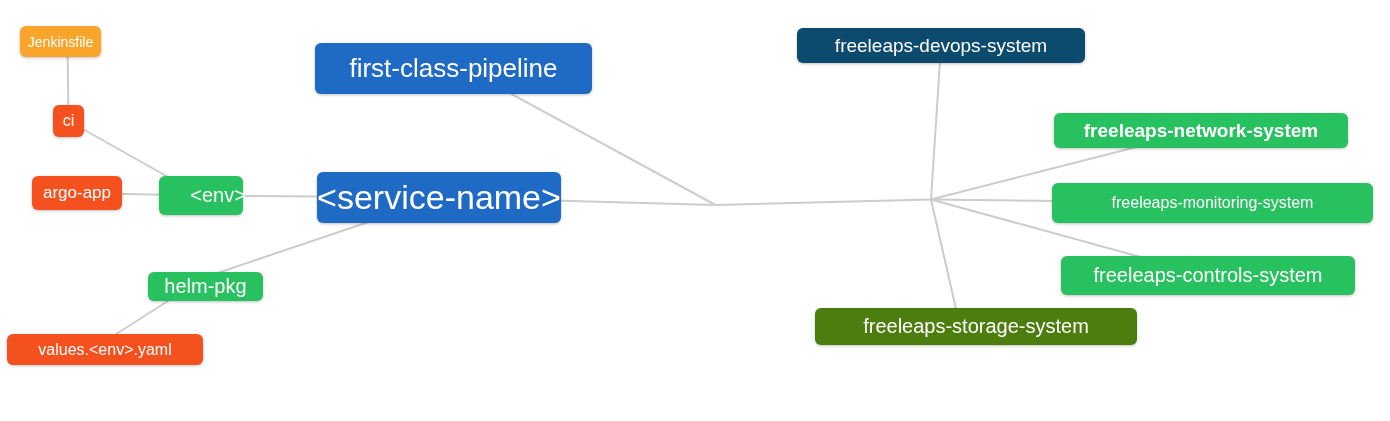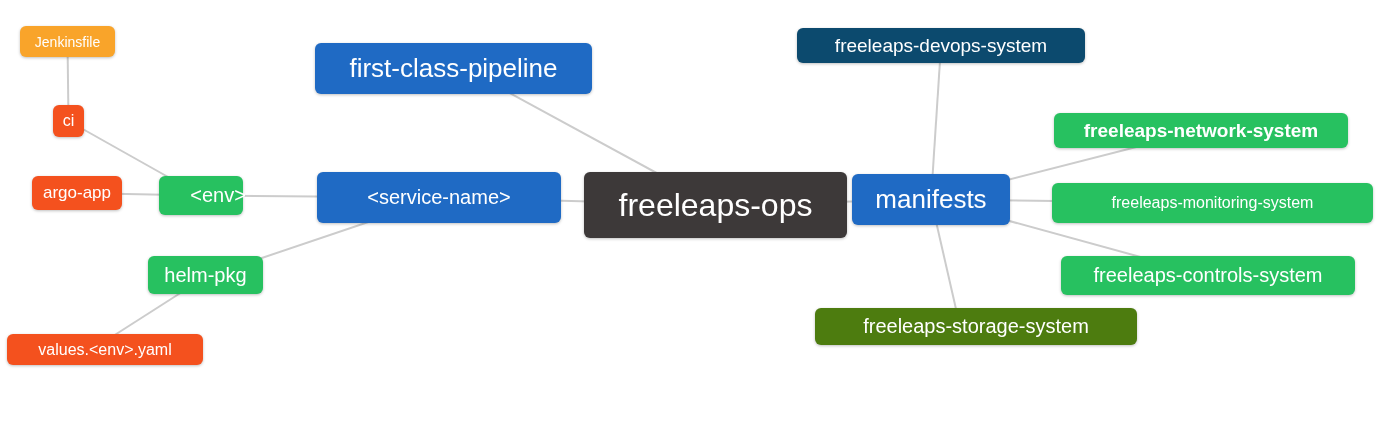--- a/index.html
+++ b/index.html
@@ -46,43 +46,41 @@
       <line x1="453.5" y1="62.5" x2="715.5" y2="205" stroke="#CCCCCC" stroke-width="2"></line>
       <line x1="441" y1="197.5" x2="715.5" y2="205" stroke="#CCCCCC" stroke-width="2"></line>
       <line x1="715.5" y1="205" x2="931" y2="199.5" stroke="#CCCCCC" stroke-width="2"></line>
       <line x1="931" y1="199.5" x2="941" y2="45.5" stroke="#CCCCCC" stroke-width="2"></line>
       <line x1="931" y1="199.5" x2="1201" y2="130.5" stroke="#CCCCCC" stroke-width="2"></line>
       <line x1="931" y1="199.5" x2="1212.5" y2="203" stroke="#CCCCCC" stroke-width="2"></line>
       <line x1="931" y1="199.5" x2="1208" y2="275.5" stroke="#CCCCCC" stroke-width="2"></line>
       <line x1="931" y1="199.5" x2="960" y2="326.5" stroke="#CCCCCC" stroke-width="2"></line>
     </svg>
 
-  <div class="node" style="left: 20px; top: 26px; width: 95px; height: 31px; font-size: 14px; background: rgb(249, 164, 42); color: rgb(255, 255, 255);">Jenkinsfile</div>
+  <div class="node" style="left: 20px; top: 26px; width: 81px; height: 31px; font-size: 14px; background: rgb(249, 164, 42); color: rgb(255, 255, 255);">Jenkinsfile</div>
 
   <div class="node" style="left: 53px; top: 105px; width: 31px; height: 32px; font-size: 16px; background: rgb(244, 81, 30); color: rgb(255, 255, 255);">ci</div>
 
   <div class="node" style="left: 32px; top: 176px; width: 90px; height: 34px; font-size: 17px; background: rgb(244, 81, 30); color: rgb(255, 255, 255);">argo-app</div>
 
   <div class="node" style="left: 159px; top: 176px; width: 84px; height: 39px; font-size: 20px; background: rgb(39, 193, 96); color: rgb(255, 255, 255); padding-left: 34px;">&lt;env&gt;</div>
 
   <div class="node" style="left: 315px; top: 37px; width: 277px; height: 51px; font-size: 26px; background: rgb(31, 106, 196); color: rgb(255, 255, 255); margin-top: 6px;">first-class-pipeline</div>
 
-  <div class="node" style="left: 317px; top: 172px; width: 244px; height: 51px; font-size: 20px; background: rgb(31, 106, 196); color: rgb(255, 255, 255);">&lt;service-name&gt;</div>
+  <div class="node" style="left: 317px; top: 172px; width: 244px; height: 51px; font-size: 34px; background: rgb(31, 106, 196); color: rgb(255, 255, 255);">&lt;service-name&gt;</div>
 
-  <div class="node" style="left: 584px; top: 172px; width: 263px; height: 66px; font-size: 32px; background: rgb(61, 57, 57); color: rgb(255, 255, 255);">freeleaps-ops</div>
 
-  <div class="node" style="left: 852px; top: 174px; width: 158px; height: 51px; font-size: 26px; background: rgb(31, 106, 196); color: rgb(255, 255, 255);">manifests</div>
 
   <div class="node" style="left: 797px; top: 28px; width: 288px; height: 35px; font-size: 19px; background: #0c4a6e; color: rgb(255, 255, 255);">freeleaps-devops-system</div>
 
   <div class="node" style="left: 1054px; top: 113px; width: 294px; height: 35px; font-size: 19px; background: rgb(39, 193, 96); color: rgb(255, 255, 255); font-weight: bold;">freeleaps-network-system</div>
 
   <div class="node" style="left: 1052px; top: 183px; width: 321px; height: 40px; font-size: 16px; background: rgb(39, 193, 96); color: rgb(255, 255, 255);">freeleaps-monitoring-system</div>
 
   <div class="node" style="left: 1061px; top: 256px; width: 294px; height: 39px; font-size: 20px; background: rgb(39, 193, 96); color: rgb(255, 255, 255); text-align: right;">freeleaps-controls-system</div>
 
   <div class="node" style="left: 815px; top: 308px; width: 322px; height: 37px; font-size: 20px; background: #4d7c0f; color: rgb(255, 255, 255);">freeleaps-storage-system</div>
 
-  <div class="node" style="left: 148px; top: 256px; width: 115px; height: 38px; font-size: 20px; background: rgb(39, 193, 96); color: rgb(255, 255, 255);">helm-pkg</div>
+  <div class="node" style="left: 148px; top: 272px; width: 115px; height: 29px; font-size: 20px; background: rgb(39, 193, 96); color: rgb(255, 255, 255);">helm-pkg</div>
 
   <div class="node" style="left: 7px; top: 334px; width: 196px; height: 31px; font-size: 16px; background: rgb(244, 81, 30); color: rgb(255, 255, 255);">values.&lt;env&gt;.yaml</div>
 
 </div>
 
 </body></html>

